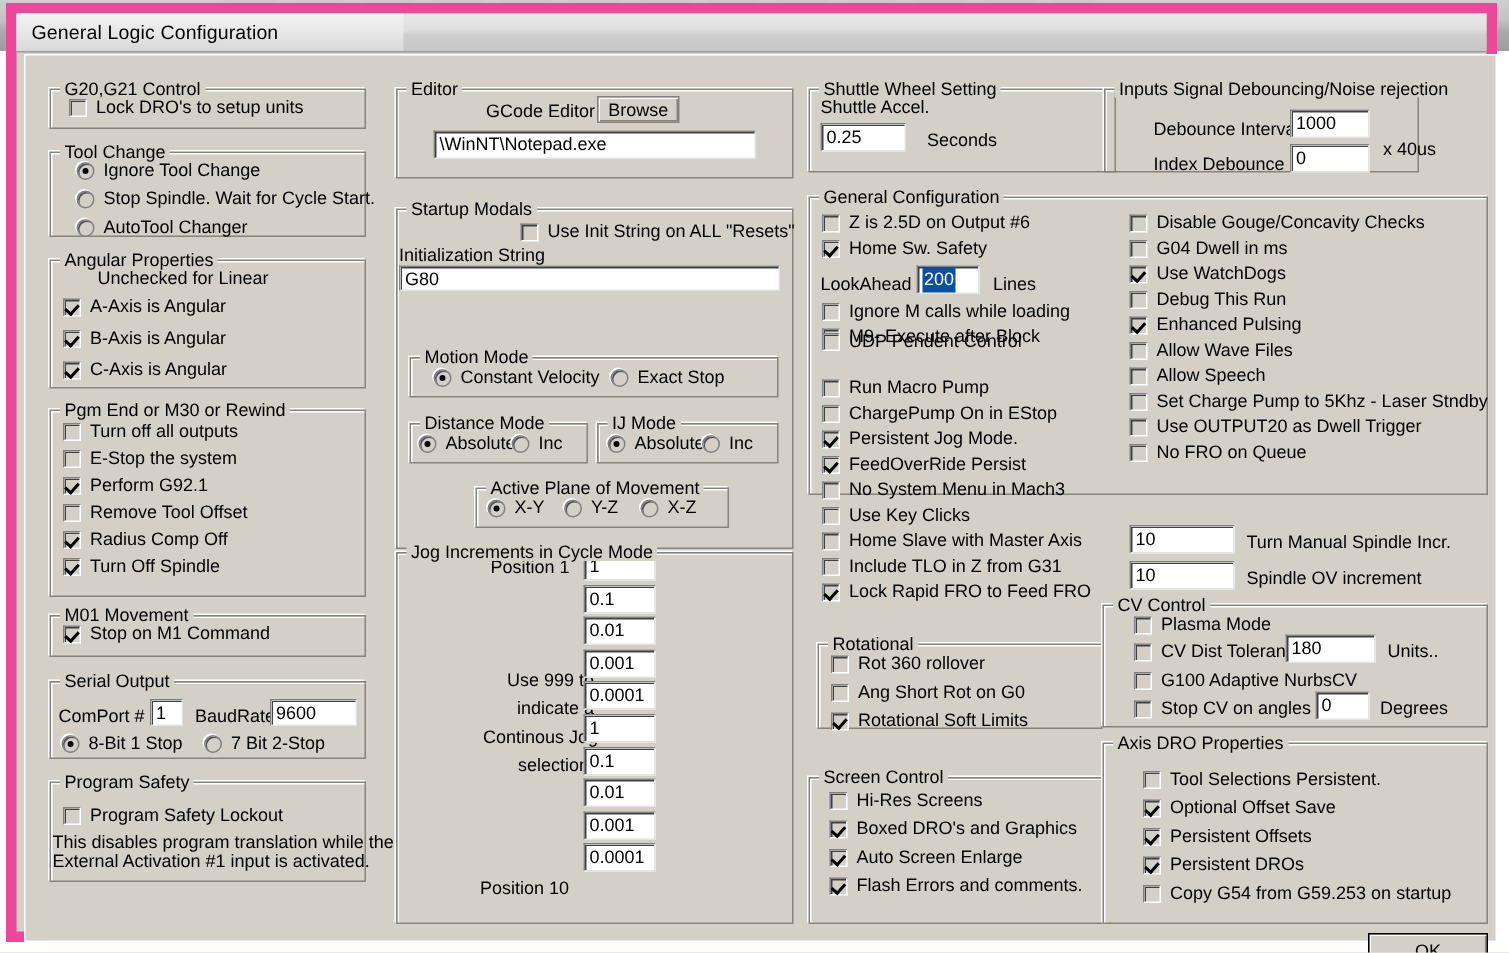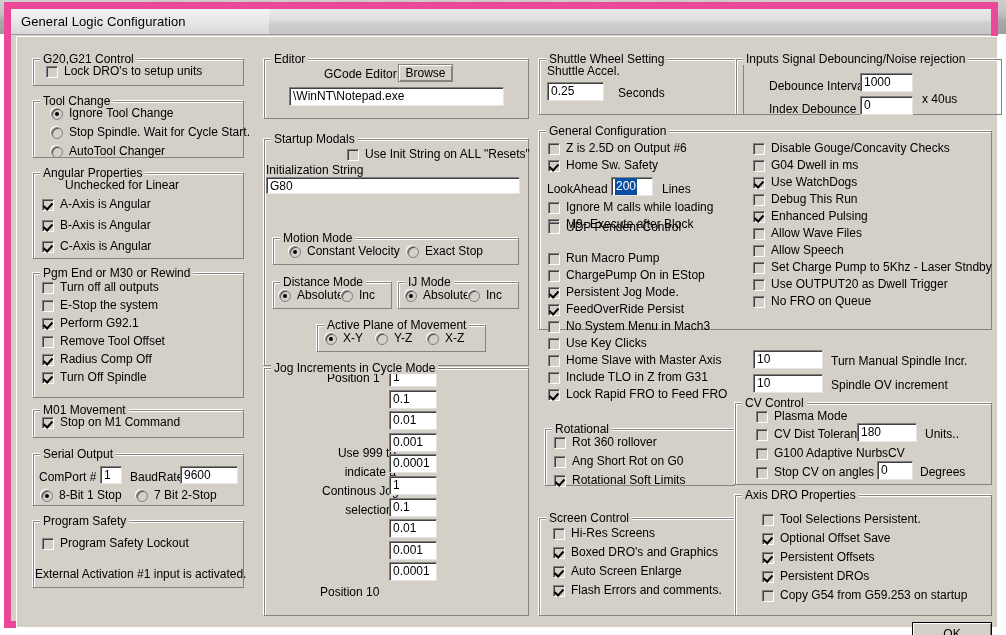--- a/index.html
+++ b/index.html
@@ -236,20 +236,21 @@
             <span class="lbl">7 Bit 2-Stop</span>
           </div>
           <div class="gb" style="left: 16px; top: 478px; width: 211px; height: 73px;">
             <div class="gb-frame"></div>
             <div class="gb-title">Program Safety</div>
           </div>
           <div class="row" style="left: 25px; top: 500px;">
             <span class="cbx"></span>
             <span class="lbl">Program Safety Lockout</span>
           </div>
+          <div class="stat" style="left: 18px; top: 518px;">This disables program translation while the</div>
           <div class="stat" style="left: 18px; top: 531px;">External Activation #1 input is activated.</div>
           <div class="gb" style="left: 247px; top: 16px; width: 265px; height: 66px;">
             <div class="gb-frame"></div>
             <div class="gb-title">Editor</div>
           </div>
           <div class="stat" style="left: 307px; top: 31px;">GCode Editor</div>
           <div class="btn plain" style="left: 381px; top: 27px; width: 55px; height: 18px;">Browse</div>
           <div class="inp" style="left: 272px; top: 50px; width: 215px; height: 19px; line-height: 15px;">\WinNT\Notepad.exe</div>
           <div class="gb" style="left: 247px; top: 96px; width: 265px; height: 233px;">
             <div class="gb-frame"></div>
@@ -333,21 +334,21 @@
           <div class="inp" style="left: 372px; top: 482.2px; width: 48px; height: 19px; line-height: 15px;">0.01</div>
           <div class="inp" style="left: 372px; top: 503.8px; width: 48px; height: 19px; line-height: 15px;">0.001</div>
           <div class="inp" style="left: 372px; top: 525.4px; width: 48px; height: 19px; line-height: 15px;">0.0001</div>
           <div class="gb" style="left: 522px; top: 16px; width: 205px; height: 62px;">
             <div class="gb-frame"></div>
             <div class="gb-title">Shuttle Wheel Setting</div>
           </div>
           <div class="stat" style="left: 530px; top: 28px;">Shuttle Accel.</div>
           <div class="inp" style="left: 530px; top: 45px; width: 57px; height: 19px; line-height: 15px;">0.25</div>
           <div class="stat" style="left: 601px; top: 50px;">Seconds</div>
-          <div class="gb" style="left: 719px; top: 16px; width: 266px; height: 62px;">
+          <div class="gb" style="left: 719px; top: 16px; width: 210px; height: 62px;">
             <div class="gb-frame"></div>
             <div class="gb-title">Inputs Signal Debouncing/Noise rejection</div>
           </div>
           <div class="stat" style="left: 752px; top: 43px;">Debounce Interval:</div>
           <div class="inp" style="left: 843px; top: 36px; width: 53px; height: 19px; line-height: 15px;">1000</div>
           <div class="stat" style="left: 905px; top: 56px;">x 40us</div>
           <div class="stat" style="left: 752px; top: 66px;">Index Debounce</div>
           <div class="inp" style="left: 843px; top: 59px; width: 53px; height: 19px; line-height: 15px;">0</div>
           <div class="gb" style="left: 522px; top: 88px; width: 453px; height: 205px;">
             <div class="gb-frame"></div>

